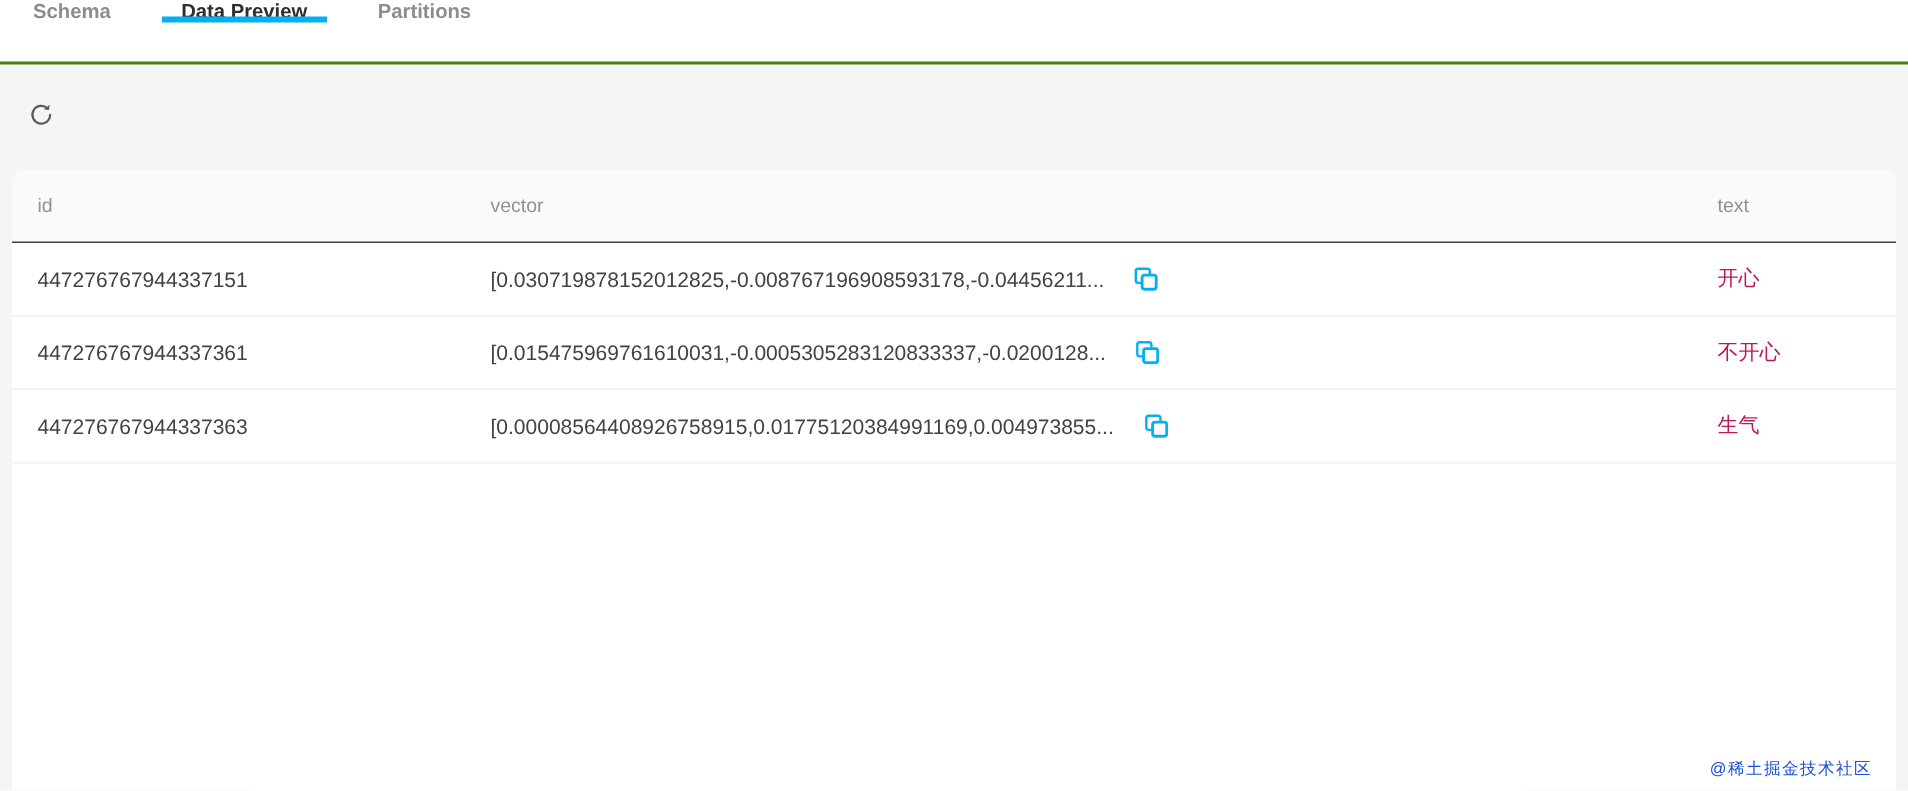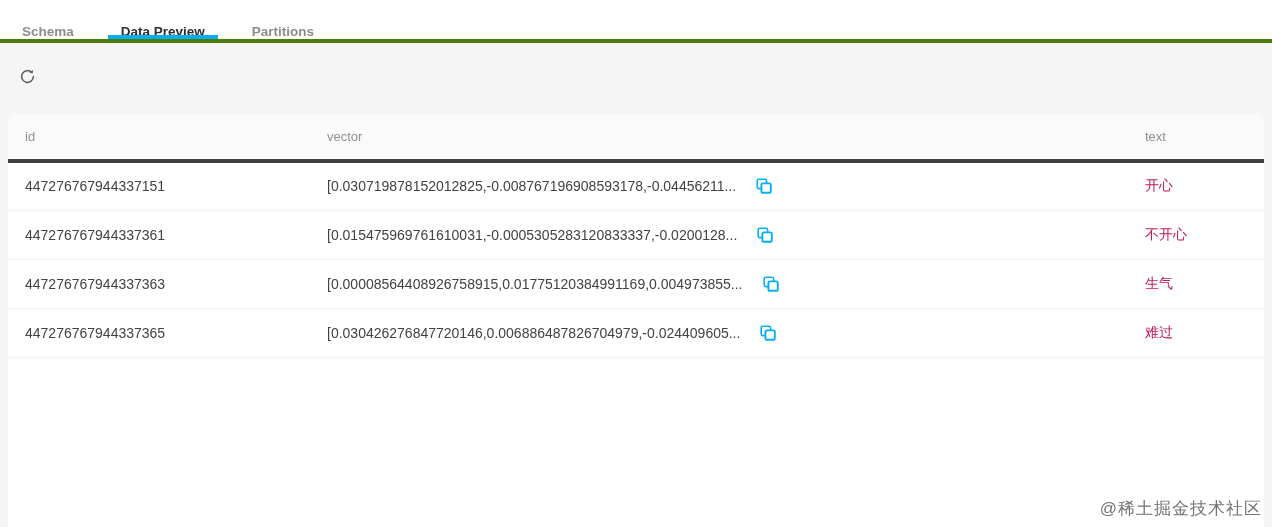--- a/index.html
+++ b/index.html
@@ -8,23 +8,23 @@
     font-family: "Liberation Sans", sans-serif;
     background: #f5f5f5;
     position: relative;
     overflow: hidden;
   }
 
   
   .tabbar {
     height: 43px;
     background: #ffffff;
-    border-bottom: 4px solid #4d7c0f;
-    display: flex;
-    align-items: flex-end;
+    border-bottom: 2px solid #4d7c0f;
+    display: flex;
+    align-items: flex-start;
     padding-left: 9px;
   }
   .tab {
     display: flex;
     align-items: center;
     padding: 0 13px;
     margin-right: 21px;
     font-size: 13.5px;
     font-weight: 600;
     color: #8a8d91;
@@ -77,21 +77,21 @@
   col.c-id { width: 302px; }
   col.c-vector { width: 818px; }
   thead th {
     height: 48px;
     background: #fafafa;
     text-align: left;
     font-weight: 400;
     font-size: 13px;
     color: #8f9194;
     padding: 0 0 0 17px;
-    border-bottom: 4px solid #404040;
+    border-bottom: 1px solid #404040;
   }
   tbody td {
     height: 49px;
     font-size: 14px;
     color: #404245;
     padding: 0 0 0 17px;
     border-bottom: 1px solid #f0f0f0;
     white-space: nowrap;
     overflow: hidden;
   }
@@ -110,24 +110,24 @@
     flex: 0 0 auto;
     display: flex;
     align-items: center;
     justify-content: center;
   }
   .copy-btn svg { width: 16px; height: 16px; display: block; }
 
   
   .watermark {
     position: absolute;
-    right: 10px;
+    right: 24px;
     bottom: 7px;
-    font-size: 17px;
-    color: #737373;
+    font-size: 11px;
+    color: #1d4ed8;
     letter-spacing: 1px;
   }
 </style>
 </head>
 <body>
 
 <header class="tabbar">
   <div class="tab">Schema</div>
   <div class="tab active">Data Preview</div>
   <div class="tab">Partitions</div>
@@ -208,34 +208,17 @@
               <rect x="1.2" y="1.2" width="9.4" height="9.4" rx="1.6" fill="none" stroke="#06aff2" stroke-width="1.6"></rect>
               <rect x="5.4" y="5.4" width="9.4" height="9.4" rx="1.6" fill="#ffffff" stroke="#06aff2" stroke-width="1.9"></rect>
             </svg>
           </span>
         </button>
       </span>
     </td>
     <td class="cell-text">生气</td>
   </tr>
 
-  <tr>
-    <td class="cell-id">447276767944337365</td>
-    <td class="cell-vector">
-      <span class="vector-wrap">
-        <span>[0.030426276847720146,0.006886487826704979,-0.024409605...</span>
-        <button class="copy-btn">
-          <span>
-            <svg viewBox="0 0 16 16" width="16" height="16">
-              <rect x="1.2" y="1.2" width="9.4" height="9.4" rx="1.6" fill="none" stroke="#06aff2" stroke-width="1.6"></rect>
-              <rect x="5.4" y="5.4" width="9.4" height="9.4" rx="1.6" fill="#ffffff" stroke="#06aff2" stroke-width="1.9"></rect>
-            </svg>
-          </span>
-        </button>
-      </span>
-    </td>
-    <td class="cell-text">难过</td>
-  </tr>
 </tbody>
   </table>
 </div>
 
 <div class="watermark">@稀土掘金技术社区</div>
 
 </body></html>

